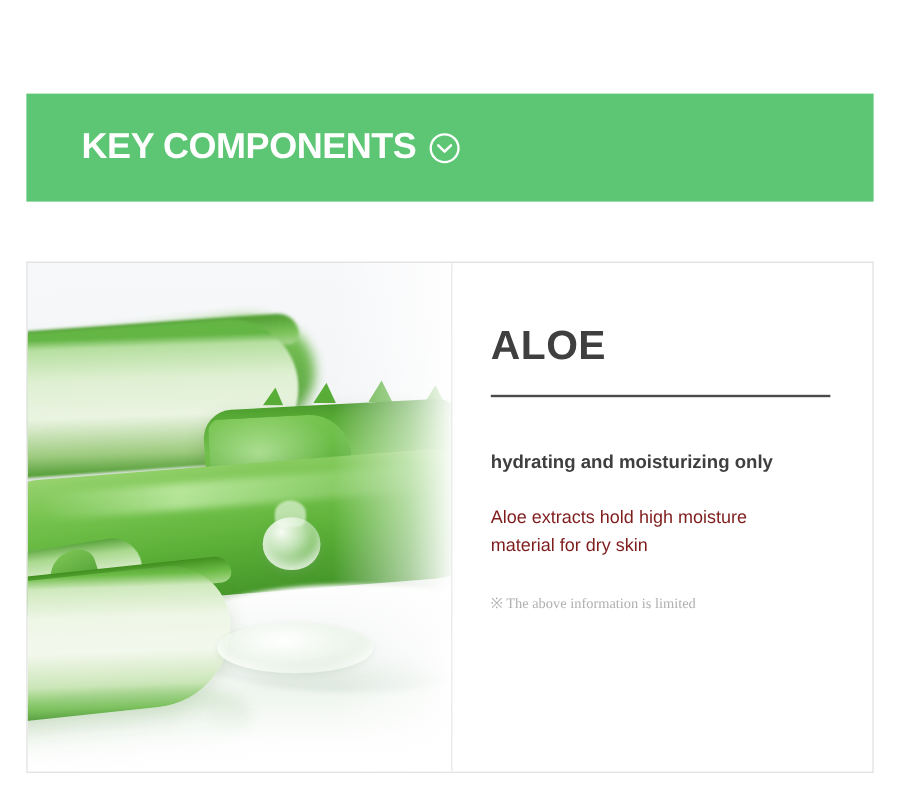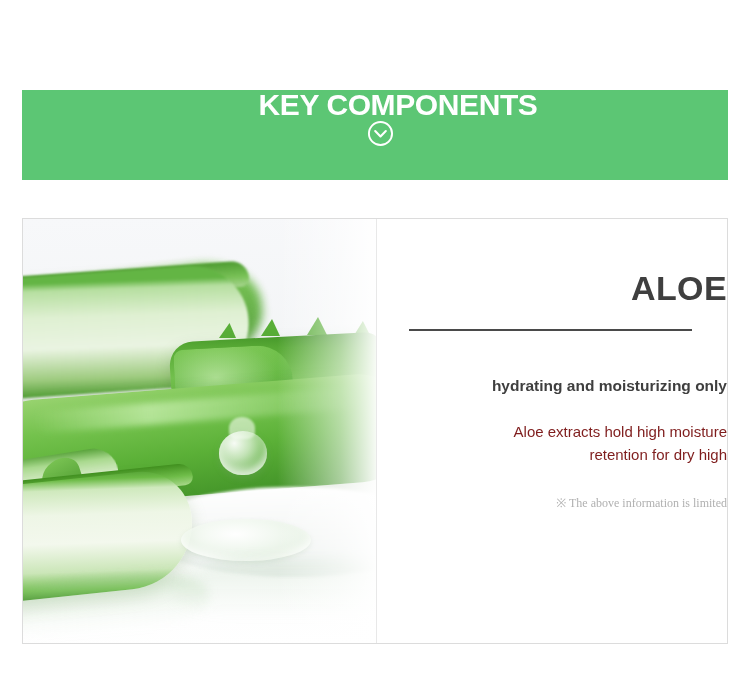--- a/index.html
+++ b/index.html
@@ -18,27 +18,26 @@
     position: relative;
     width: 750px;
     height: 673px;
     background: #ffffff;
   }
 
   
   .banner {
     position: absolute;
     left: 22px;
-    top: 90px;
+    top: 78px;
     width: 706px;
     height: 90px;
     background: #5cc674;
     display: flex;
     align-items: center;
-    flex-direction: column;
   }
   .banner-title {
     margin-left: 46px;
     color: #ffffff;
     font-size: 30px;
     font-weight: bold;
     letter-spacing: -0.4px;
     line-height: 1;
     white-space: nowrap;
   }
@@ -55,21 +54,20 @@
     position: absolute;
     left: 22px;
     top: 218px;
     width: 706px;
     height: 426px;
     box-sizing: border-box;
     border: 1px solid #dcdcdc;
     background: #ffffff;
     display: flex;
     overflow: hidden;
-    text-align: right;
   }
 
   
   .photo {
     position: relative;
     width: 353px;
     height: 100%;
     flex: 0 0 auto;
     background: linear-gradient(178deg, #f7f8fa 0%, #f2f4f5 42%, #fafbfb 70%, #ffffff 100%);
     overflow: hidden;
@@ -341,21 +339,21 @@
       <h2 class="aloe-title">ALOE</h2>
       <div class="title-rule"></div>
 
       <p class="lead">
         <br>
         <span>hydrating and moisturizing only</span>
       </p>
 
       <p class="desc">
         <span>Aloe extracts hold high moisture</span><br>
-        <span>retention for dry high</span><br>
+        <span>material for dry skin</span><br>
       </p>
 
       <p class="note">
         <span>※</span>
         <span>The above information is limited</span>
       </p>
     </div>
 
   </div>
 </div>

